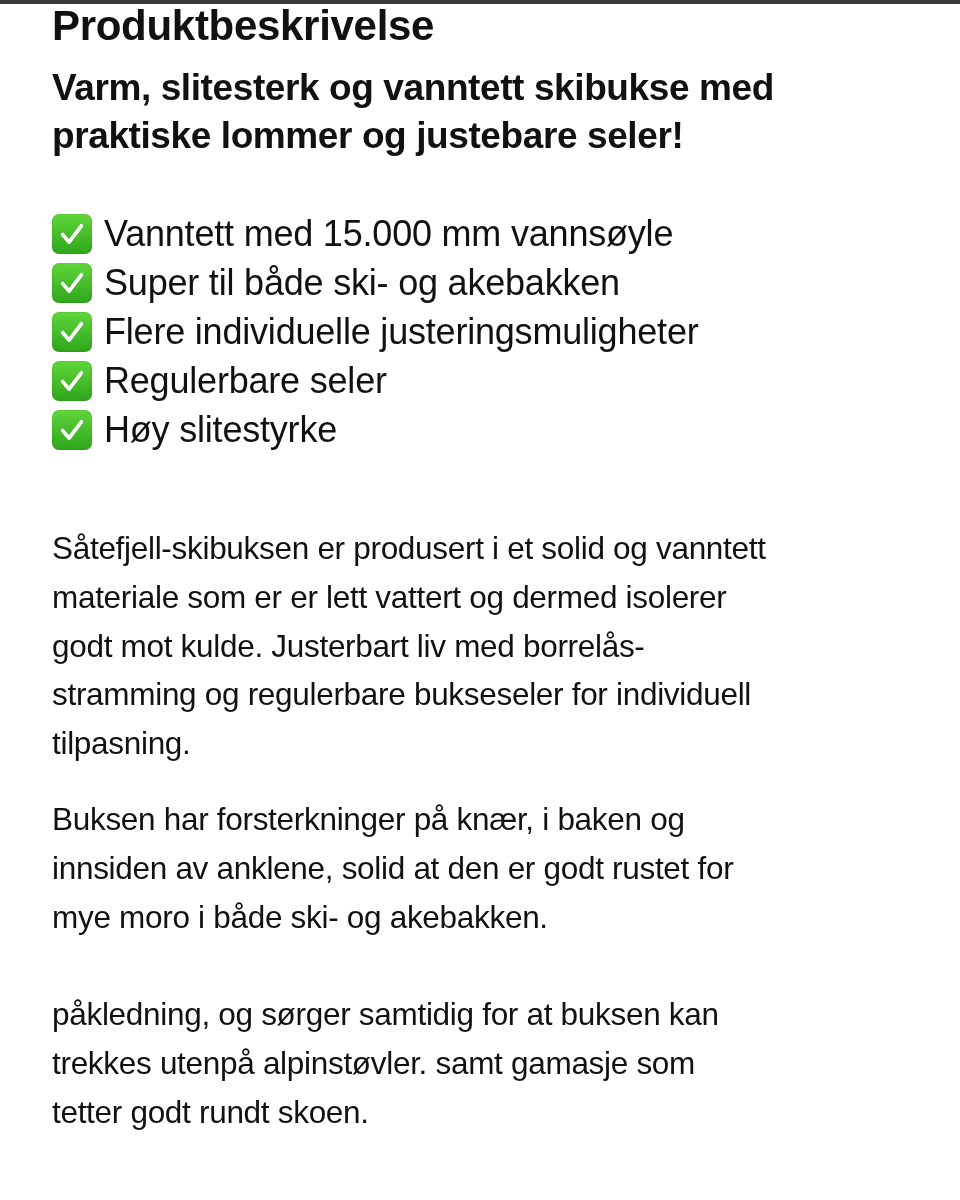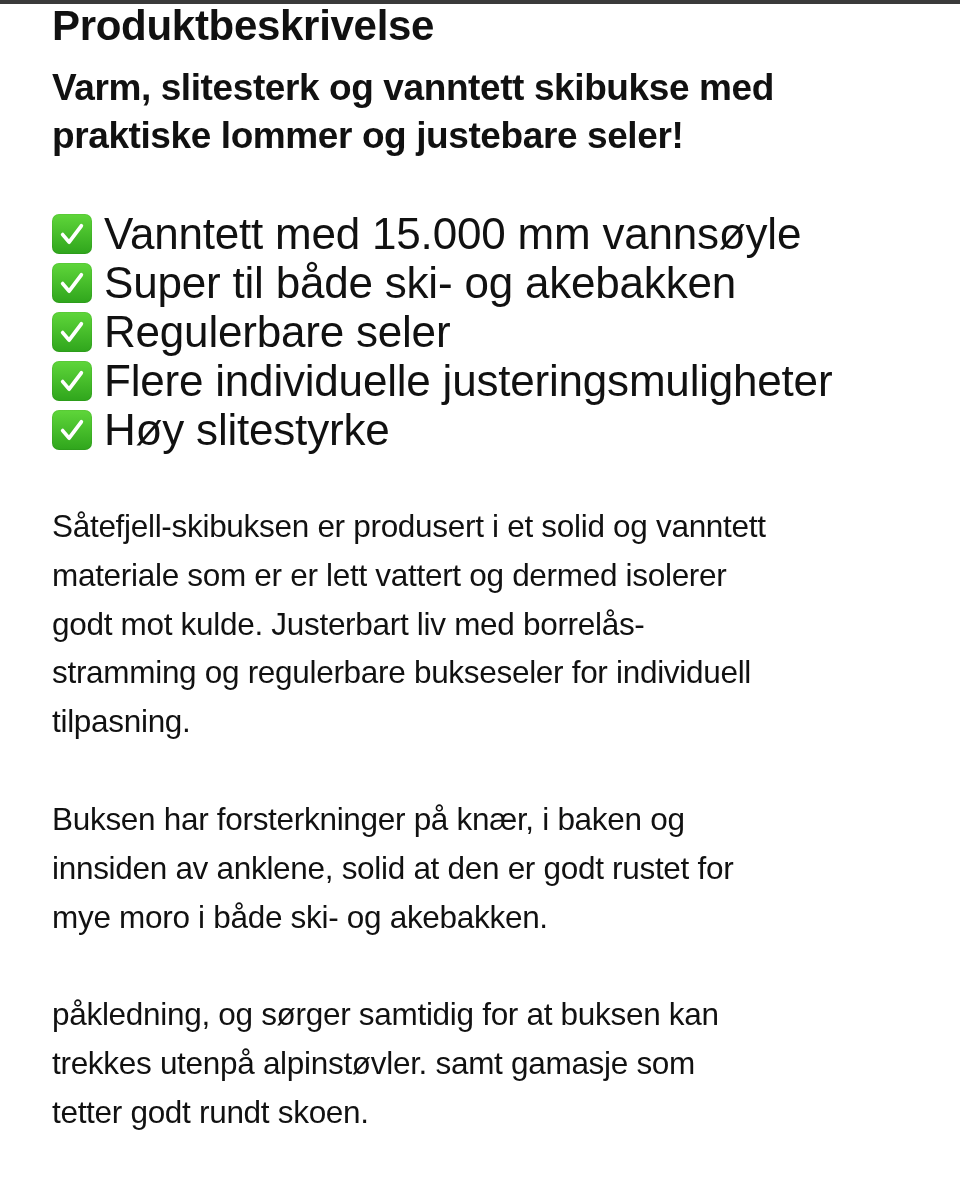--- a/index.html
+++ b/index.html
@@ -70,36 +70,36 @@
       background: linear-gradient(180deg, #5fd63a 0%, #2fa51c 100%);
       display: inline-flex;
       align-items: center;
       justify-content: center;
       margin-right: 12px;
       flex-shrink: 0;
       box-shadow: inset 0 0 0 1px rgba(0,0,0,0.05);
     }
     .check svg { width: 28px; height: 28px; }
     .feature-text {
-      font-size: 44px;
+      font-size: 36px;
       font-weight: 400;
       line-height: 44px;
       letter-spacing: -0.2px;
     }
     .para {
       position: absolute;
       left: 0;
       width: 880px;
       font-size: 31.5px;
       font-weight: 400;
       line-height: 48.8px;
       letter-spacing: -0.3px;
     }
     .para div { white-space: nowrap; }
-    .para-1 { top: 502px; }
+    .para-1 { top: 524px; }
     .para-2 { top: 795px; }
     .para-3 { top: 990px; }
   </style>
 </head>
 <body>
 
 <div class="top-bar"></div>
 
 <div class="content">
 
@@ -126,29 +126,29 @@
           </svg>
       </span>
       <span class="feature-text">Super til både ski- og akebakken</span>
     </li>
     <li class="feature">
       <span class="check">
         <svg viewBox="0 0 24 24">
             <path d="M4 12.5 L9.5 19 L20 5" fill="none" stroke="#ffffff" stroke-width="3.2" stroke-linecap="round" stroke-linejoin="round"></path>
           </svg>
       </span>
-      <span class="feature-text">Regulerbare seler</span>
+      <span class="feature-text">Flere individuelle justeringsmuligheter</span>
     </li>
     <li class="feature">
       <span class="check">
         <svg viewBox="0 0 24 24">
             <path d="M4 12.5 L9.5 19 L20 5" fill="none" stroke="#ffffff" stroke-width="3.2" stroke-linecap="round" stroke-linejoin="round"></path>
           </svg>
       </span>
-      <span class="feature-text">Flere individuelle justeringsmuligheter</span>
+      <span class="feature-text">Regulerbare seler</span>
     </li>
     <li class="feature">
       <span class="check">
         <svg viewBox="0 0 24 24">
             <path d="M4 12.5 L9.5 19 L20 5" fill="none" stroke="#ffffff" stroke-width="3.2" stroke-linecap="round" stroke-linejoin="round"></path>
           </svg>
       </span>
       <span class="feature-text">Høy slitestyrke</span>
     </li>
   </ul>

